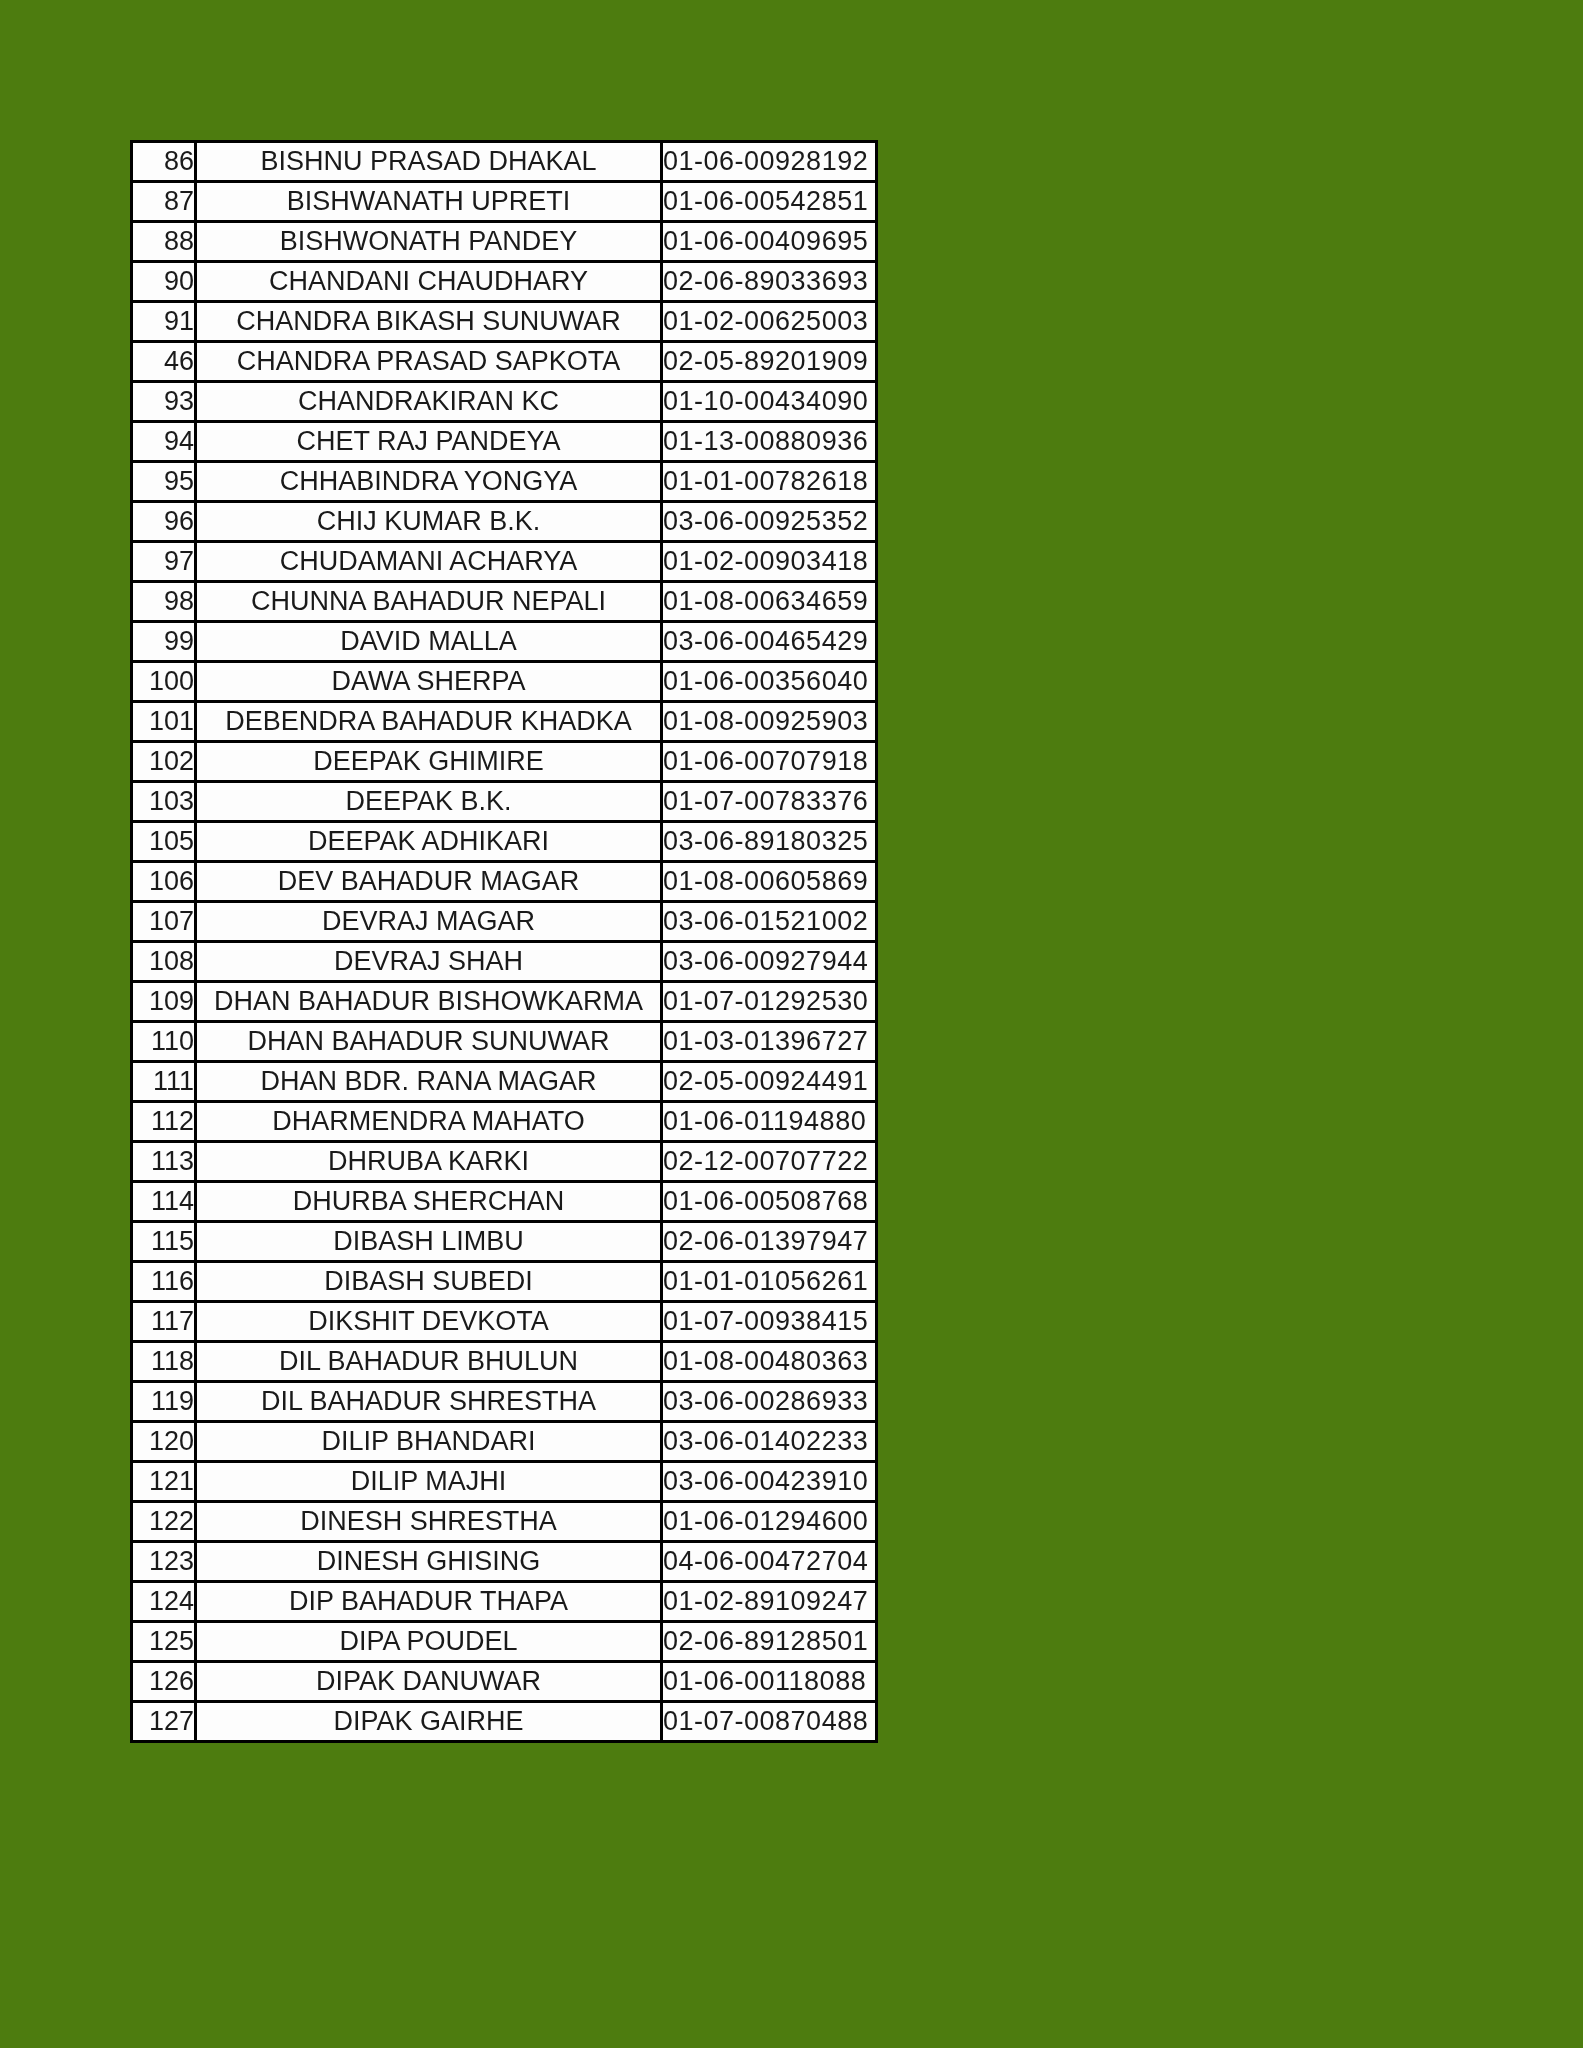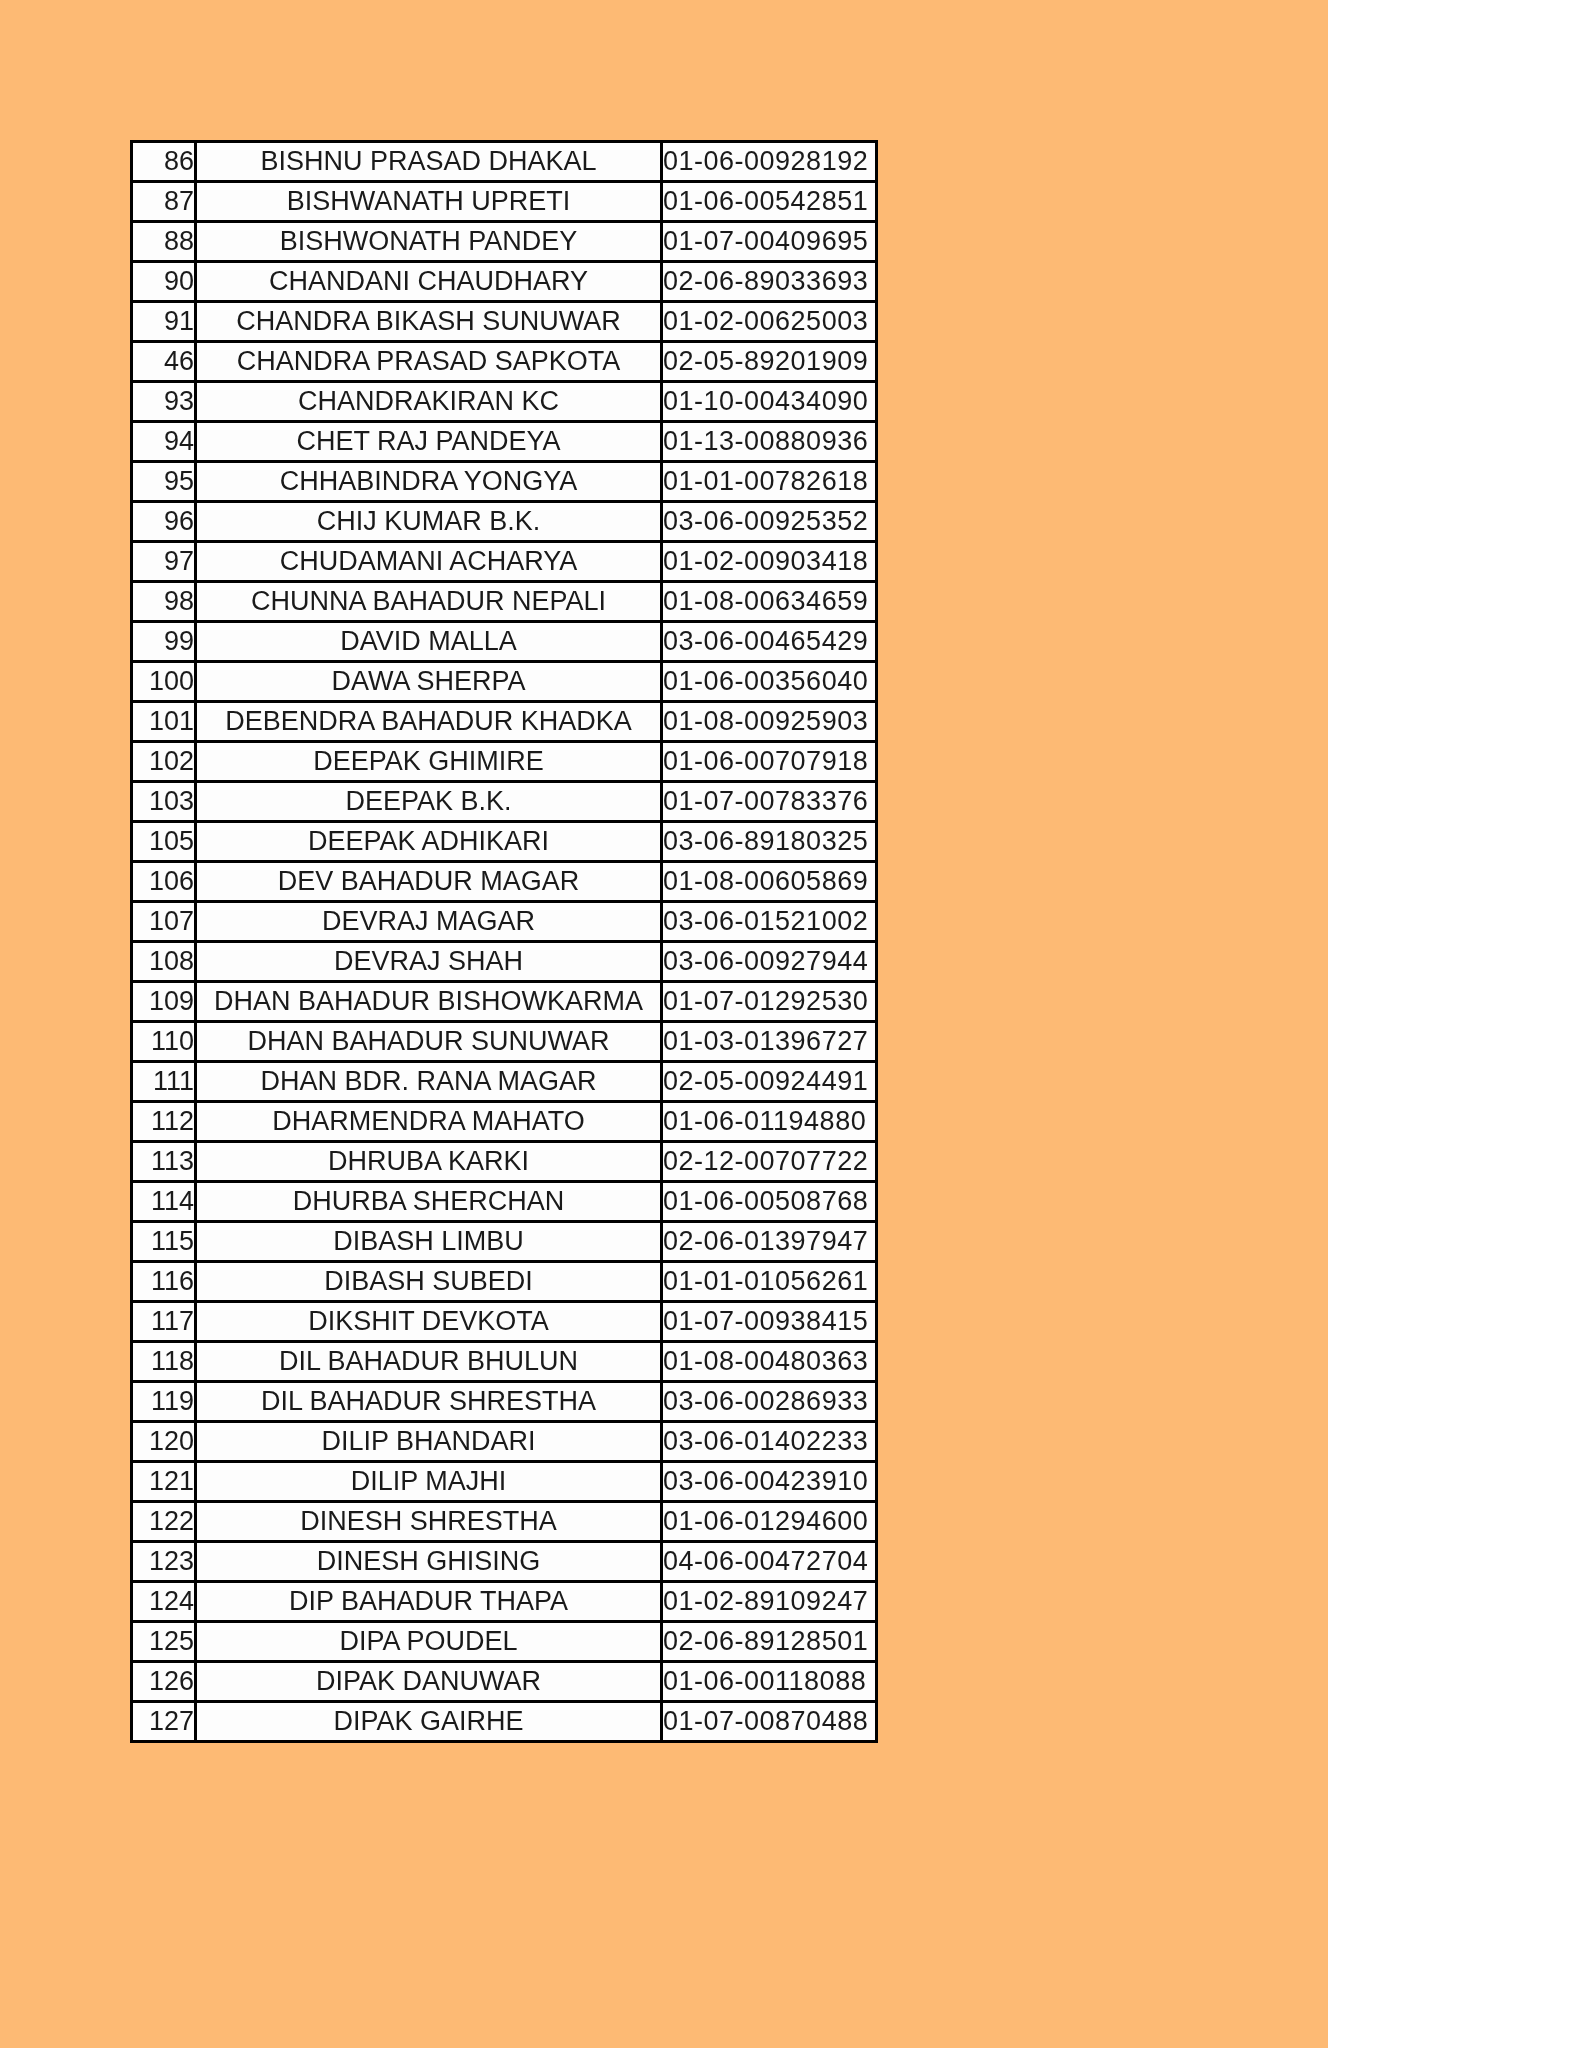--- a/index.html
+++ b/index.html
@@ -2,23 +2,23 @@
 <html style="--border-color: #000000; --text-color: #1a1a1a;"><head>
 <meta charset="utf-8">
 <style>
   html, body {
     margin: 0;
     padding: 0;
     background: #ffffff;
   }
   .page {
     position: relative;
-    width: 1328px;
+    width: 1583px;
     height: 2048px;
-    background: #fdba74;
+    background: #4d7c0f;
     font-family: "Liberation Sans", sans-serif;
   }
   table.roster {
     position: absolute;
     left: 130px;
     top: 140px;
     border-collapse: collapse;
     table-layout: fixed;
   }
   table.roster td {
@@ -65,21 +65,21 @@
 
   <tr>
     <td class="cell-num">87</td>
     <td class="cell-name">BISHWANATH UPRETI</td>
     <td class="cell-id">01-06-00542851</td>
   </tr>
 
   <tr>
     <td class="cell-num">88</td>
     <td class="cell-name">BISHWONATH PANDEY</td>
-    <td class="cell-id">01-07-00409695</td>
+    <td class="cell-id">01-06-00409695</td>
   </tr>
 
 
   <tr>
     <td class="cell-num">90</td>
     <td class="cell-name">CHANDANI CHAUDHARY</td>
     <td class="cell-id">02-06-89033693</td>
   </tr>
 
   <tr>

